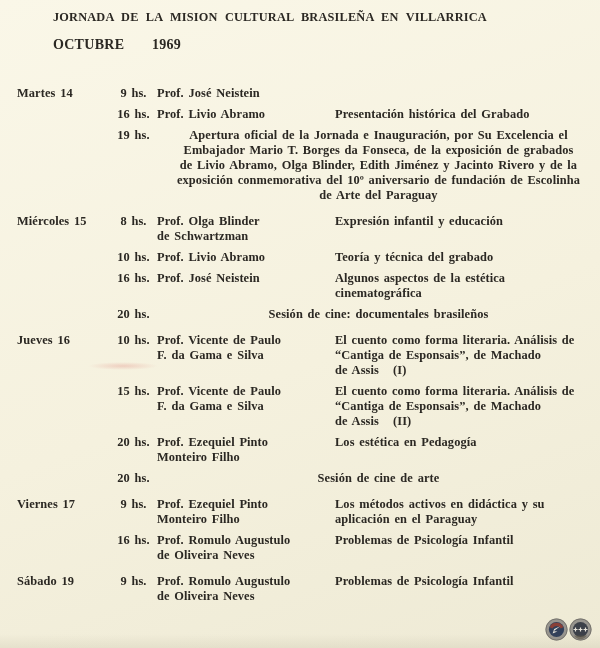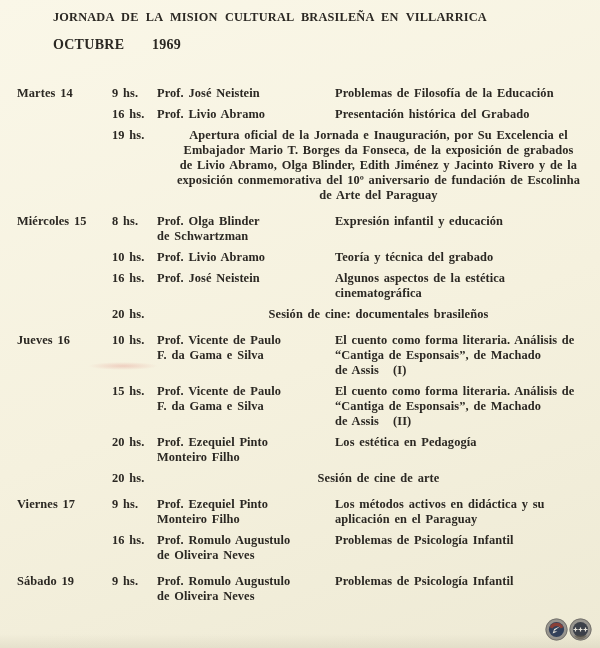--- a/index.html
+++ b/index.html
@@ -43,21 +43,21 @@
   }
   .schedule { margin-top: 34px; padding-left: 17px; }
   .section { margin-bottom: 11px; }
   .row {
     display: grid;
     grid-template-columns: 95px 45px 178px auto;
     align-items: start;
     margin-bottom: 6px;
   }
   .cell-day   { grid-column: 1; white-space: pre; }
-  .cell-time  { grid-column: 2; text-align: left; padding-right: 2px; white-space: pre; }
+  .cell-time  { grid-column: 2; text-align: center; padding-right: 2px; white-space: pre; }
   .cell-speaker { grid-column: 3; white-space: pre; padding-right: 18px; }
   .cell-topic { grid-column: 4; white-space: pre; }
   .cell-span  { grid-column: 3 / 5; white-space: pre; text-align: center; }
   .stamps { position: absolute; top: 618px; left: 545px; width: 50px; height: 24px; }
   .stamp { position: absolute; top: 0; width: 23px; height: 23px; cursor: pointer; }
   .stamp.left  { left: 0; }
   .stamp.right { left: 24px; }
 </style>
 </head>
 <body>
@@ -66,21 +66,20 @@
   <div class="doc-title">JORNADA DE LA MISION CULTURAL BRASILEÑA EN VILLARRICA</div>
   <div class="doc-subtitle">OCTUBRE  1969</div>
 </div>
 
 <div class="schedule">
     <div class="section">
       <div class="row">
         <div class="cell-day">Martes 14</div>
         <div class="cell-time">9 hs.</div>
         <div class="cell-speaker">Prof. José Neistein</div>
-        <div class="cell-topic">Problemas de Filosofía de la Educación</div>
       </div>
       <div class="row">
         <div class="cell-day"></div>
         <div class="cell-time">16 hs.</div>
         <div class="cell-speaker">Prof. Livio Abramo</div>
         <div class="cell-topic">Presentación histórica del Grabado</div>
       </div>
       <div class="row">
         <div class="cell-day"></div>
         <div class="cell-time">19 hs.</div>

